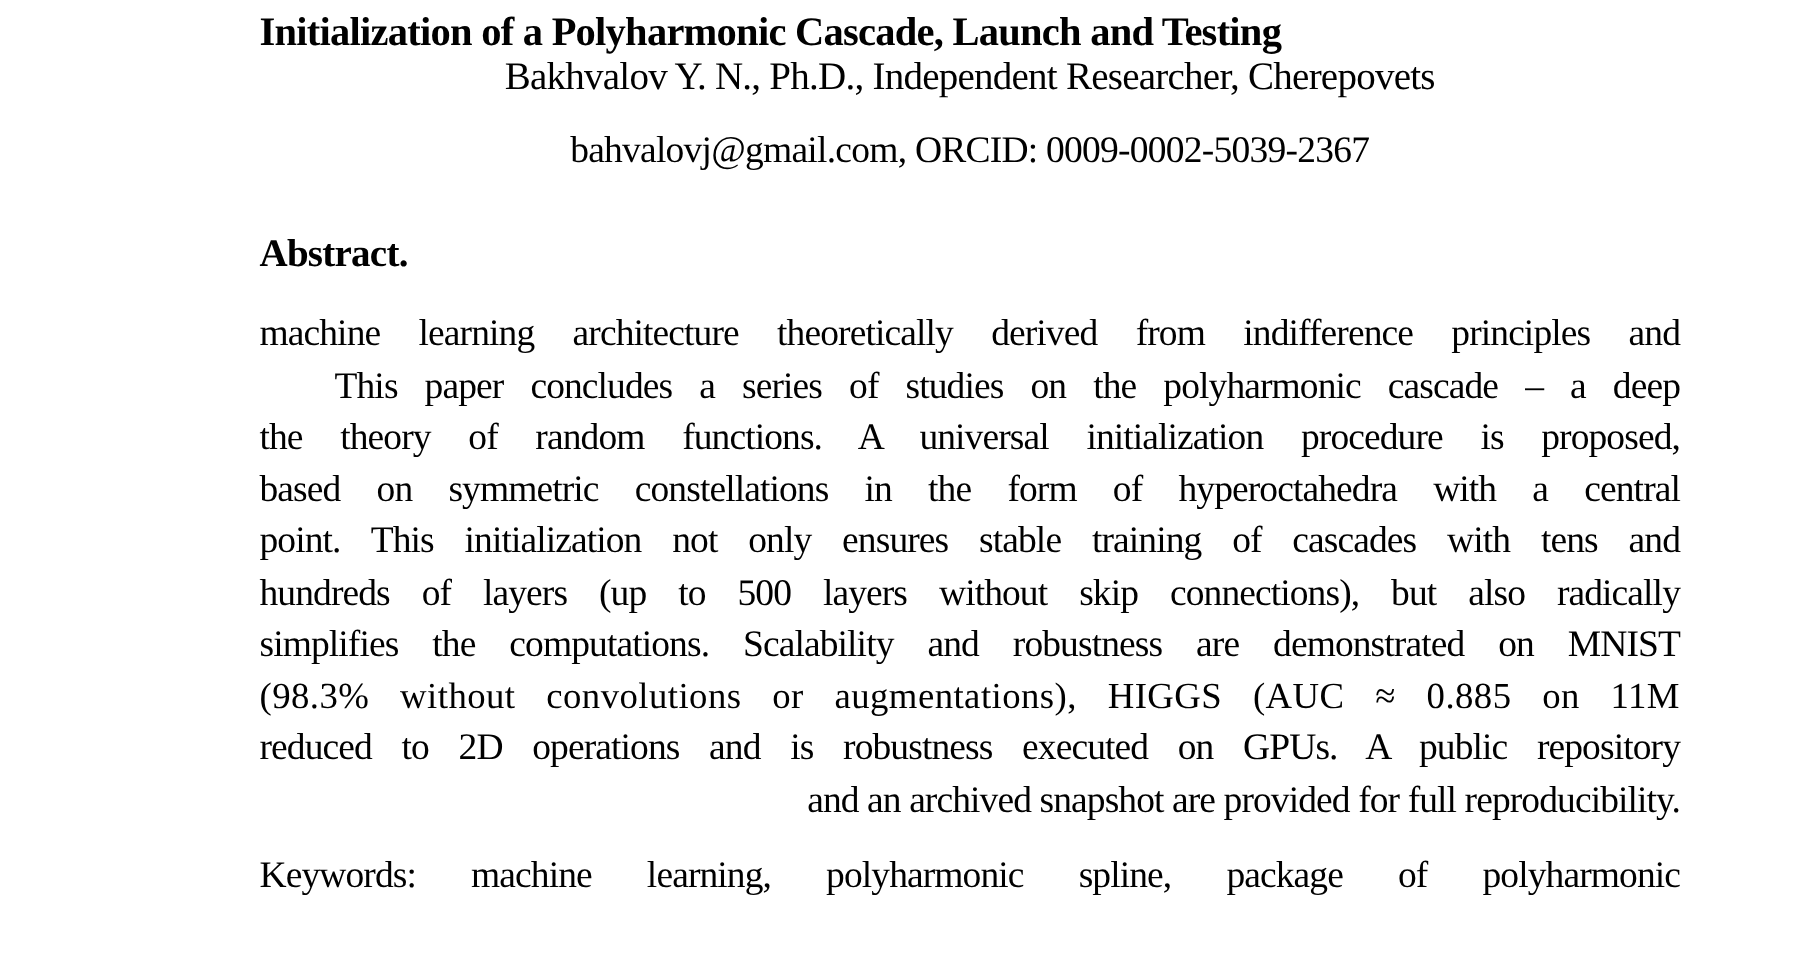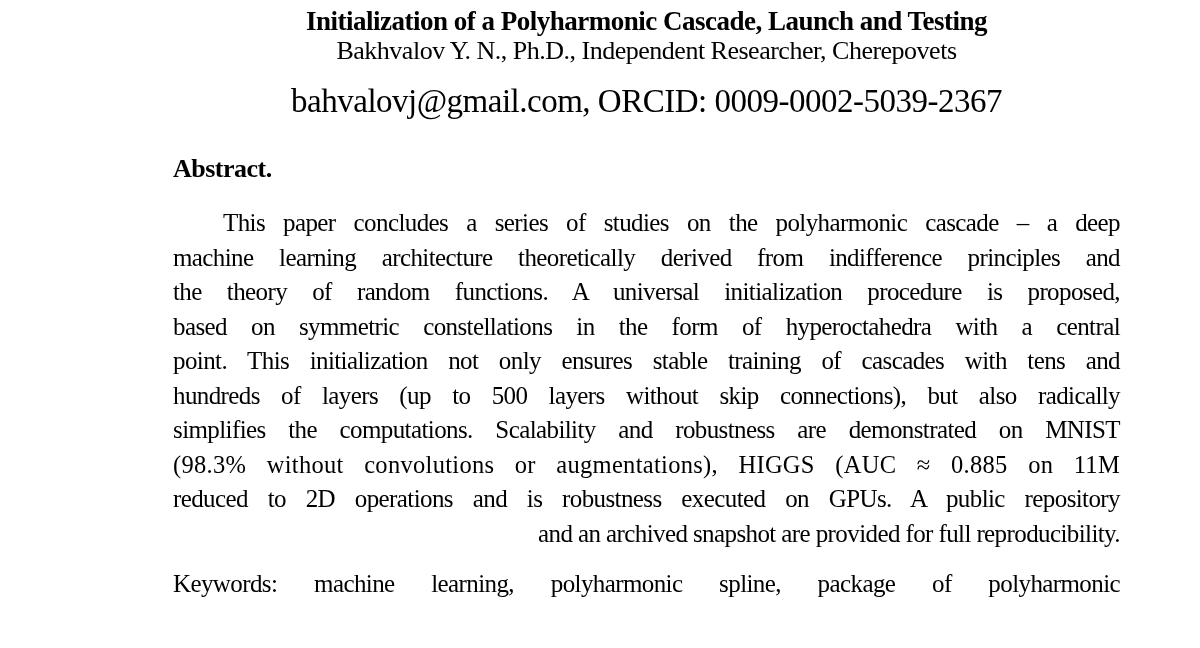--- a/index.html
+++ b/index.html
@@ -26,32 +26,31 @@
     width: 947px;
     font-family: "Liberation Serif", serif;
     color: #000000;
   }
   .title {
     margin: 0;
     padding-top: 6px;
     font-size: 27px;
     line-height: 30px;
     font-weight: 700;
-    text-align: center;
     letter-spacing: -0.5px;
   }
   .author {
     font-size: 26px;
     line-height: 30px;
     text-align: center;
     letter-spacing: -0.5px;
   }
   .contact {
     margin-top: 20px;
-    font-size: 33px;
+    font-size: 25px;
     line-height: 30px;
     text-align: center;
     letter-spacing: -0.5px;
   }
   .abs-heading {
     margin-top: 38px;
     font-size: 26px;
     line-height: 30px;
     font-weight: 700;
     letter-spacing: -0.5px;
@@ -99,22 +98,22 @@
 
     <h1 class="title">Initialization of a Polyharmonic Cascade, Launch and Testing</h1>
 
     <div class="author">Bakhvalov Y. N., Ph.D., Independent Researcher, Cherepovets</div>
 
     <div class="contact">bahvalovj@gmail.com, ORCID: 0009-0002-5039-2367</div>
 
     <div class="abs-heading">Abstract.</div>
 
     <div class="para">
+      <div class="jline">machine learning architecture theoretically derived from indifference principles and</div>
       <div class="jline indent">This paper concludes a series of studies on the polyharmonic cascade – a deep</div>
-      <div class="jline">machine learning architecture theoretically derived from indifference principles and</div>
       <div class="jline">the theory of random functions. A universal initialization procedure is proposed,</div>
       <div class="jline">based on symmetric constellations in the form of hyperoctahedra with a central</div>
       <div class="jline">point. This initialization not only ensures stable training of cascades with tens and</div>
       <div class="jline">hundreds of layers (up to 500 layers without skip connections), but also radically</div>
       <div class="jline">simplifies the computations. Scalability and robustness are demonstrated on MNIST</div>
       <div class="jline alt">(98.3% without convolutions or augmentations), HIGGS (AUC ≈ 0.885 on 11M</div>
       <div class="jline">reduced to 2D operations and is robustness executed on GPUs. A public repository</div>
       <div class="line-last">and an archived snapshot are provided for full reproducibility.</div>
     </div>
 

